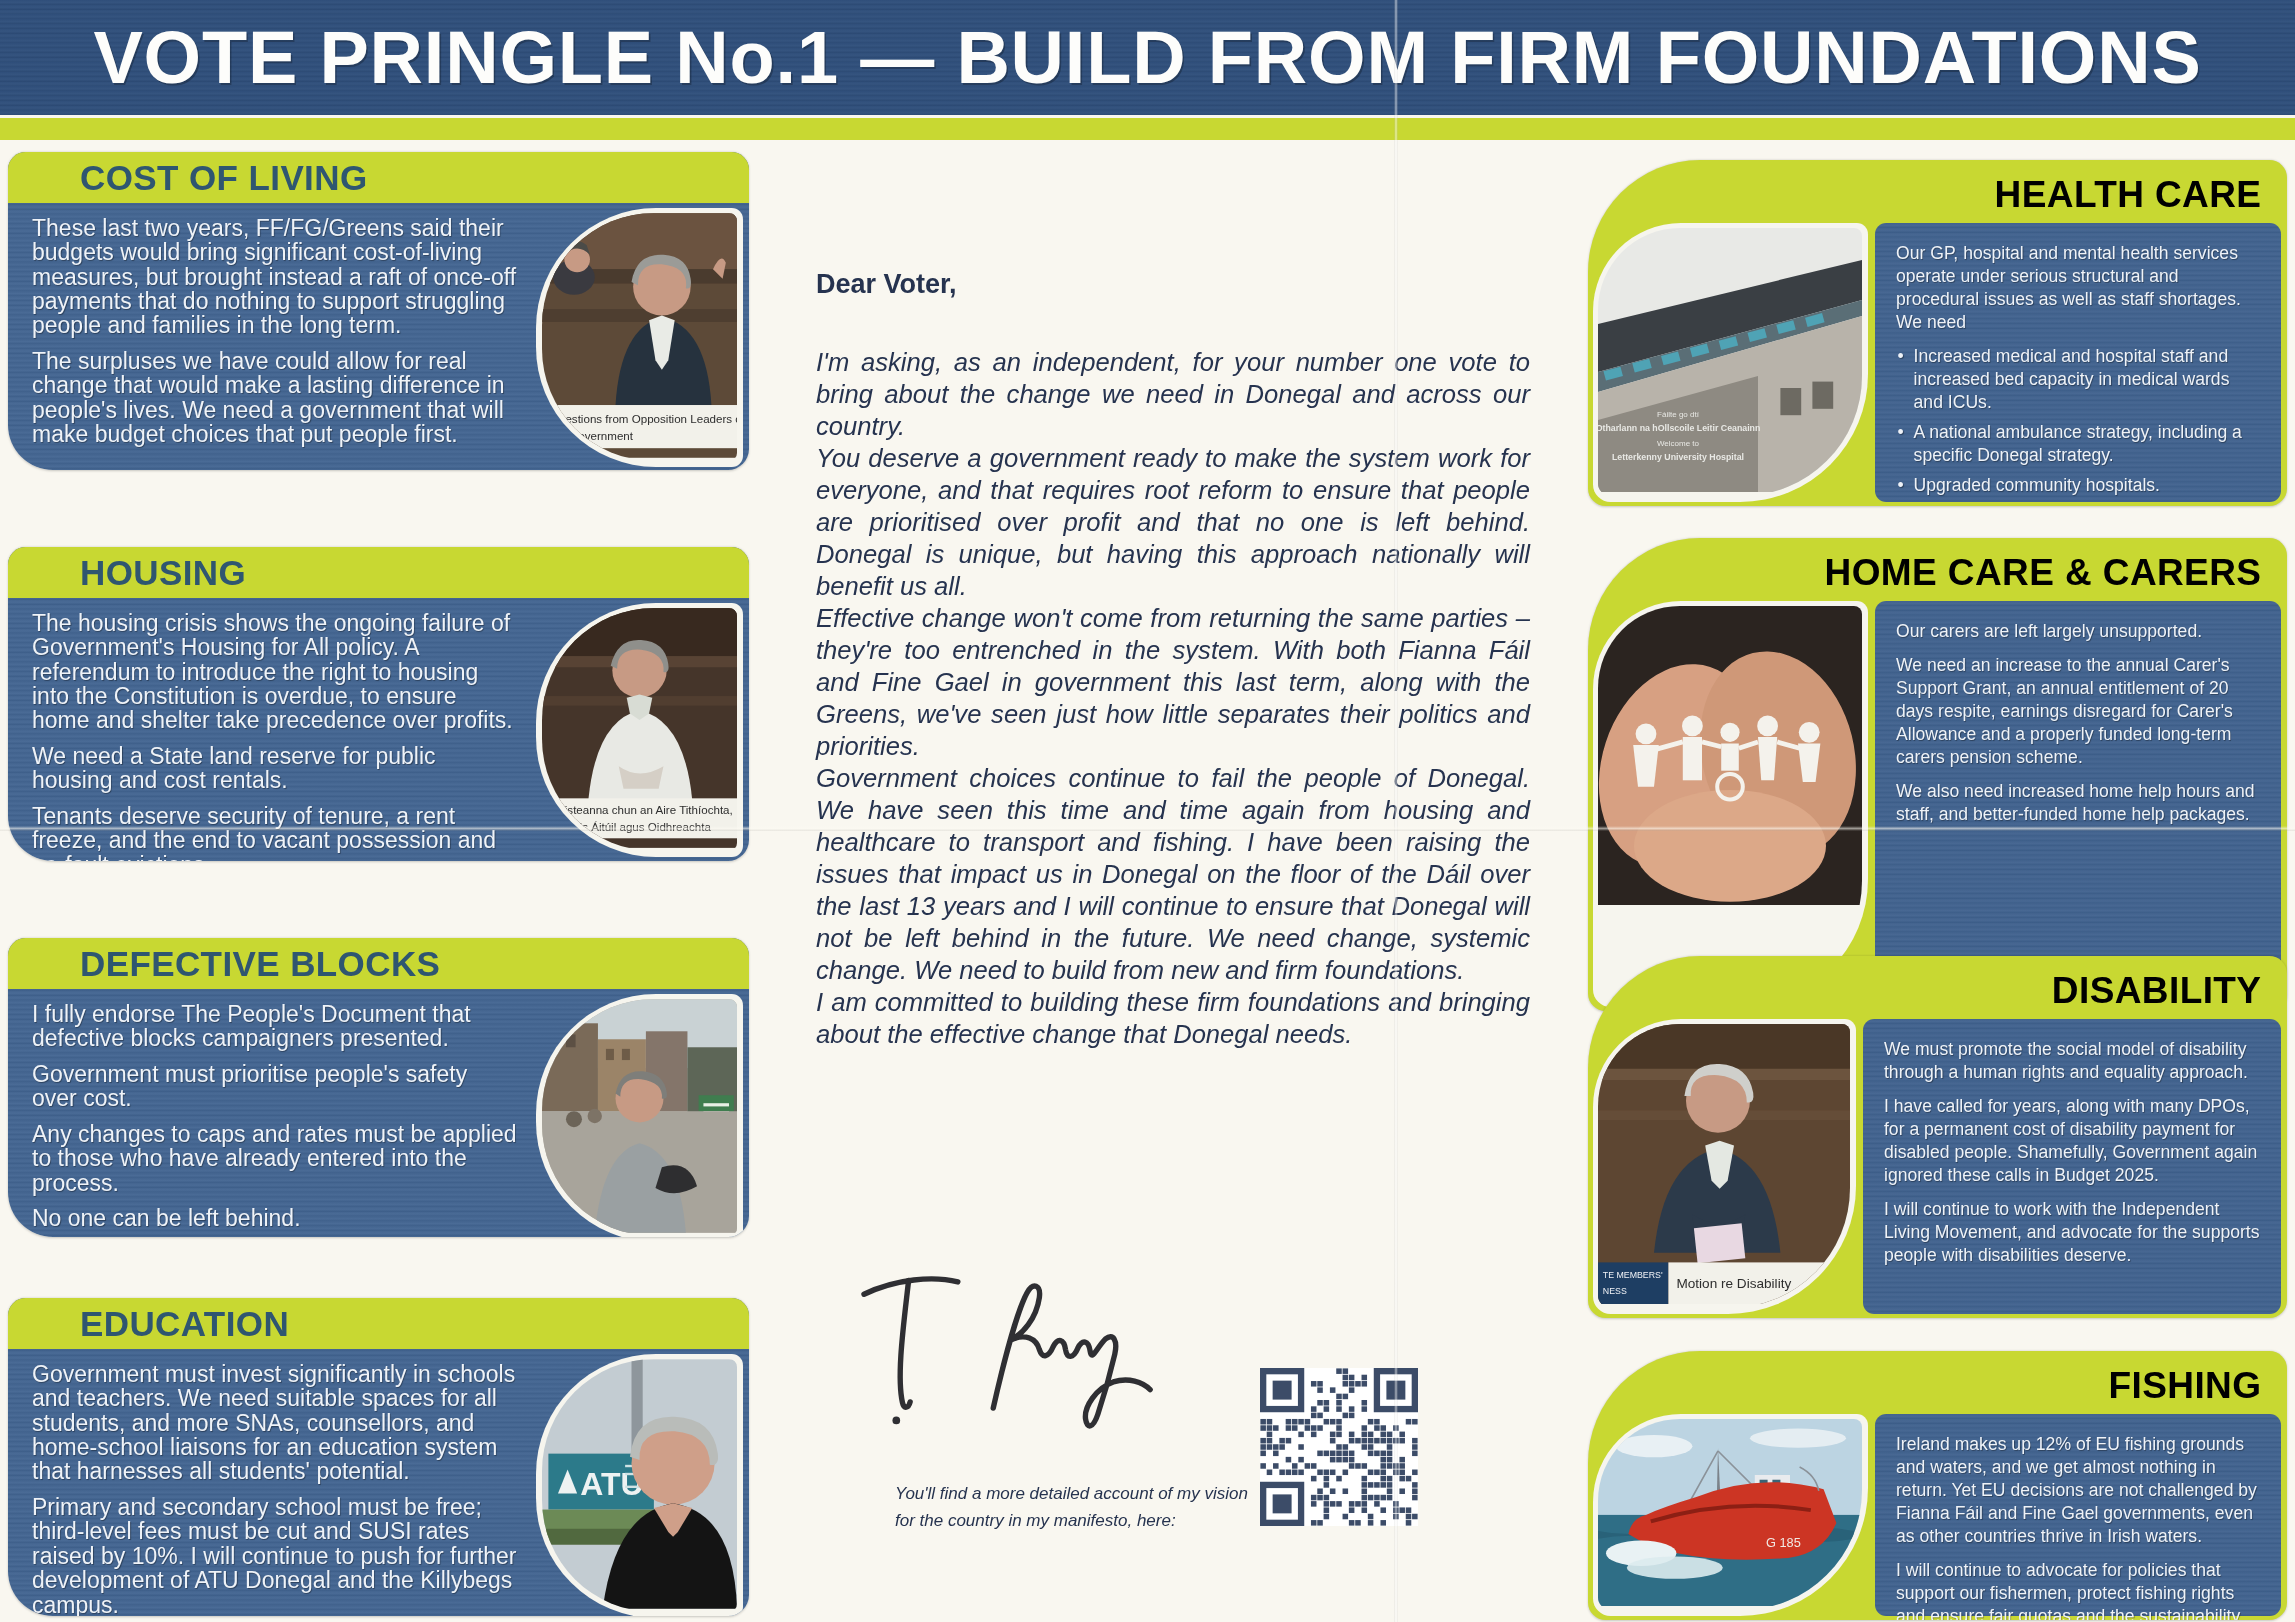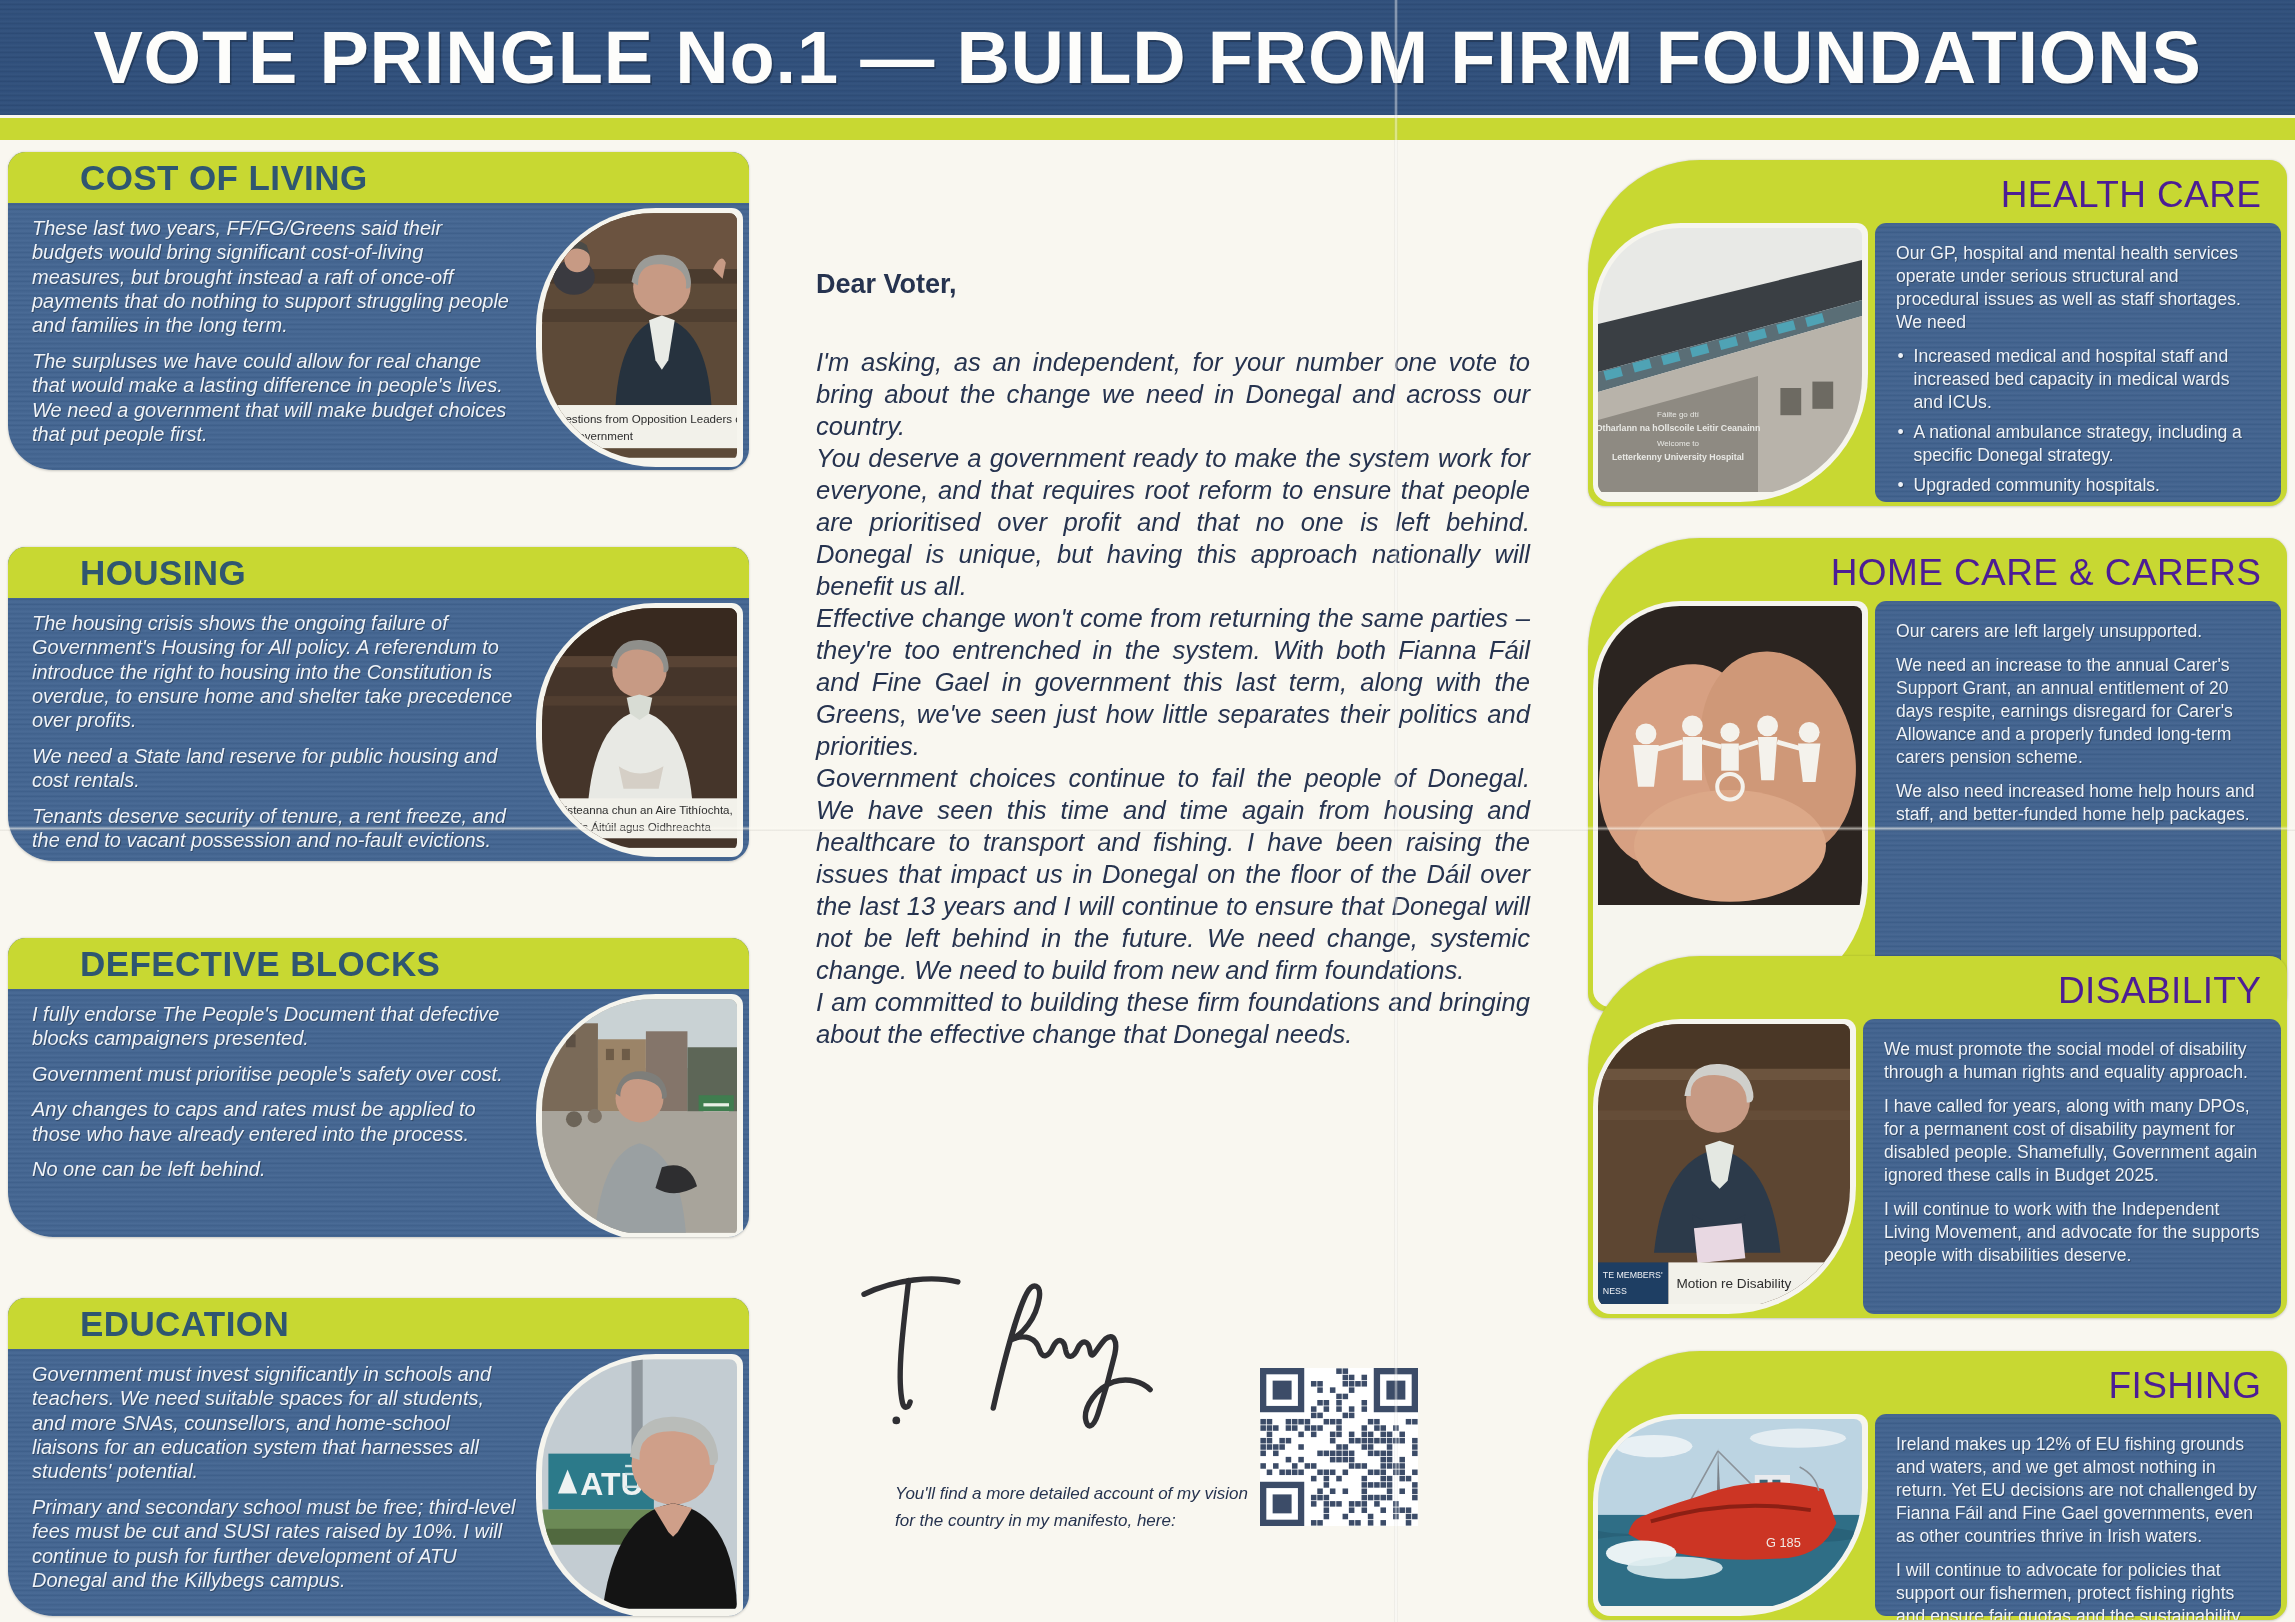--- a/index.html
+++ b/index.html
@@ -28,36 +28,36 @@
     background:repeating-linear-gradient(180deg,#43648f 0px,#4a6b96 2.4px,#3e5f8a 4.8px);
     border-radius:17.6px 17.6px 21px 45px;overflow:hidden;
     box-shadow:0 0.8px 2.4px rgba(0,0,0,.2);
   }
   .lhead{background:#c8d832;height:51px;display:flex;align-items:center;padding-left:48px;}
   .lhead h2{
     margin:0;padding:0 0 0 24px;font-size:35px;font-weight:bold;color:#2f5670;
     letter-spacing:0.4px;
   }
   .lbody{position:relative;padding:12.8px 232px 8px 24px;color:#eff3f8;}
-  .lbody p{margin:0 0 11.2px 0;font-size:20px;line-height:24.4px;
-    text-shadow:0.8px 0.8px 0.8px rgba(0,0,0,.35);font-style:italic;}
+  .lbody p{margin:0 0 11.2px 0;font-size:23px;line-height:24.4px;
+    text-shadow:0.8px 0.8px 0.8px rgba(0,0,0,.35);}
   .lphoto{
     position:absolute;right:6.4px;top:4.8px;margin:0;
     background:#f6f5ee;padding:5.6px;border-radius:120px 11.2px 11.2px 120px;
   }
   .lphoto .ph{overflow:hidden;border-radius:112px 8px 8px 112px;display:block;}
   
   .rpanel{
     position:absolute;left:1588px;width:699px;background:#c8d832;
     border-radius:112px 17.6px 17.6px 17.6px;overflow:hidden;
     box-shadow:0 0.8px 2.4px rgba(0,0,0,.2);
   }
   .rpanel h2{
     margin:0;text-align:right;padding:14.4px 25.6px 6.4px 0;font-size:37px;
-    font-weight:normal;color:#4c1d95;letter-spacing:0.4px;
+    font-weight:bold;color:#000000;letter-spacing:0.4px;
   }
   .rrow{display:flex;align-items:stretch;height:calc(100% - 67px);padding:0 6.4px 6.4px 4.8px;}
   .rphoto{
     margin:0;background:#f6f5ee;padding:5.6px;border-radius:88px 11.2px 128px 17.6px;
     flex:0 0 auto;
   }
   .rphoto .ph{overflow:hidden;border-radius:82px 8px 120px 12.8px;display:block;height:100%;}
   .rblue{
     flex:1 1 auto;margin-left:7px;
     background:repeating-linear-gradient(180deg,#41628d 0px,#486893 2.4px,#3c5d88 4.8px);

